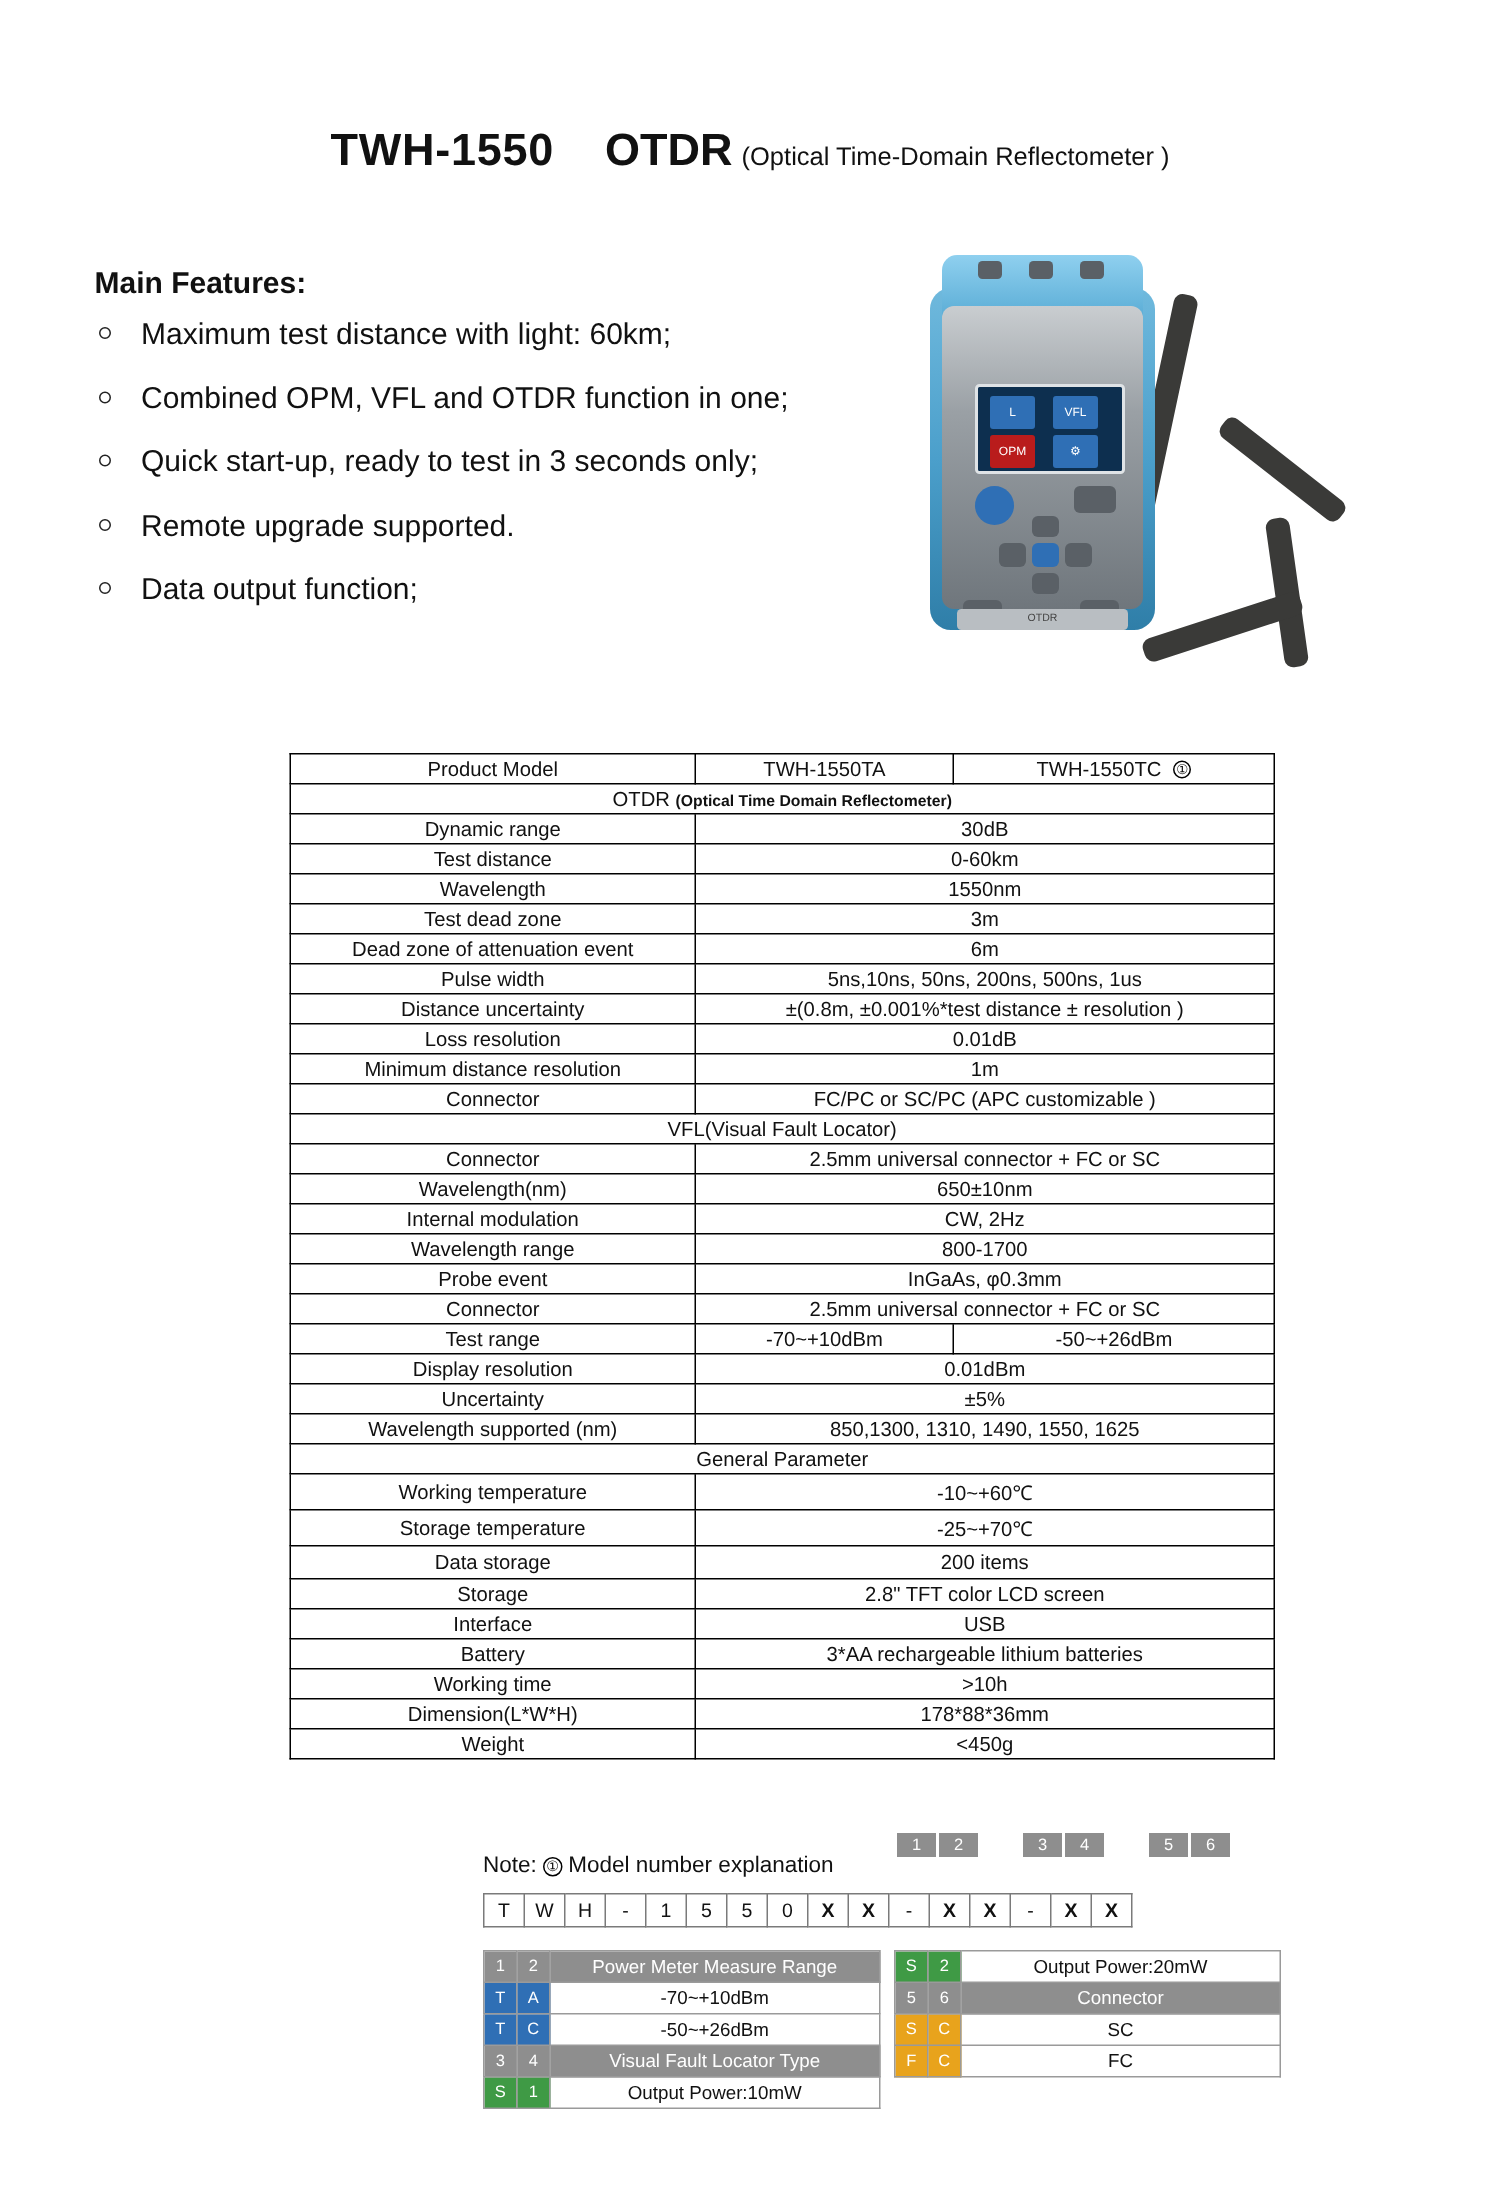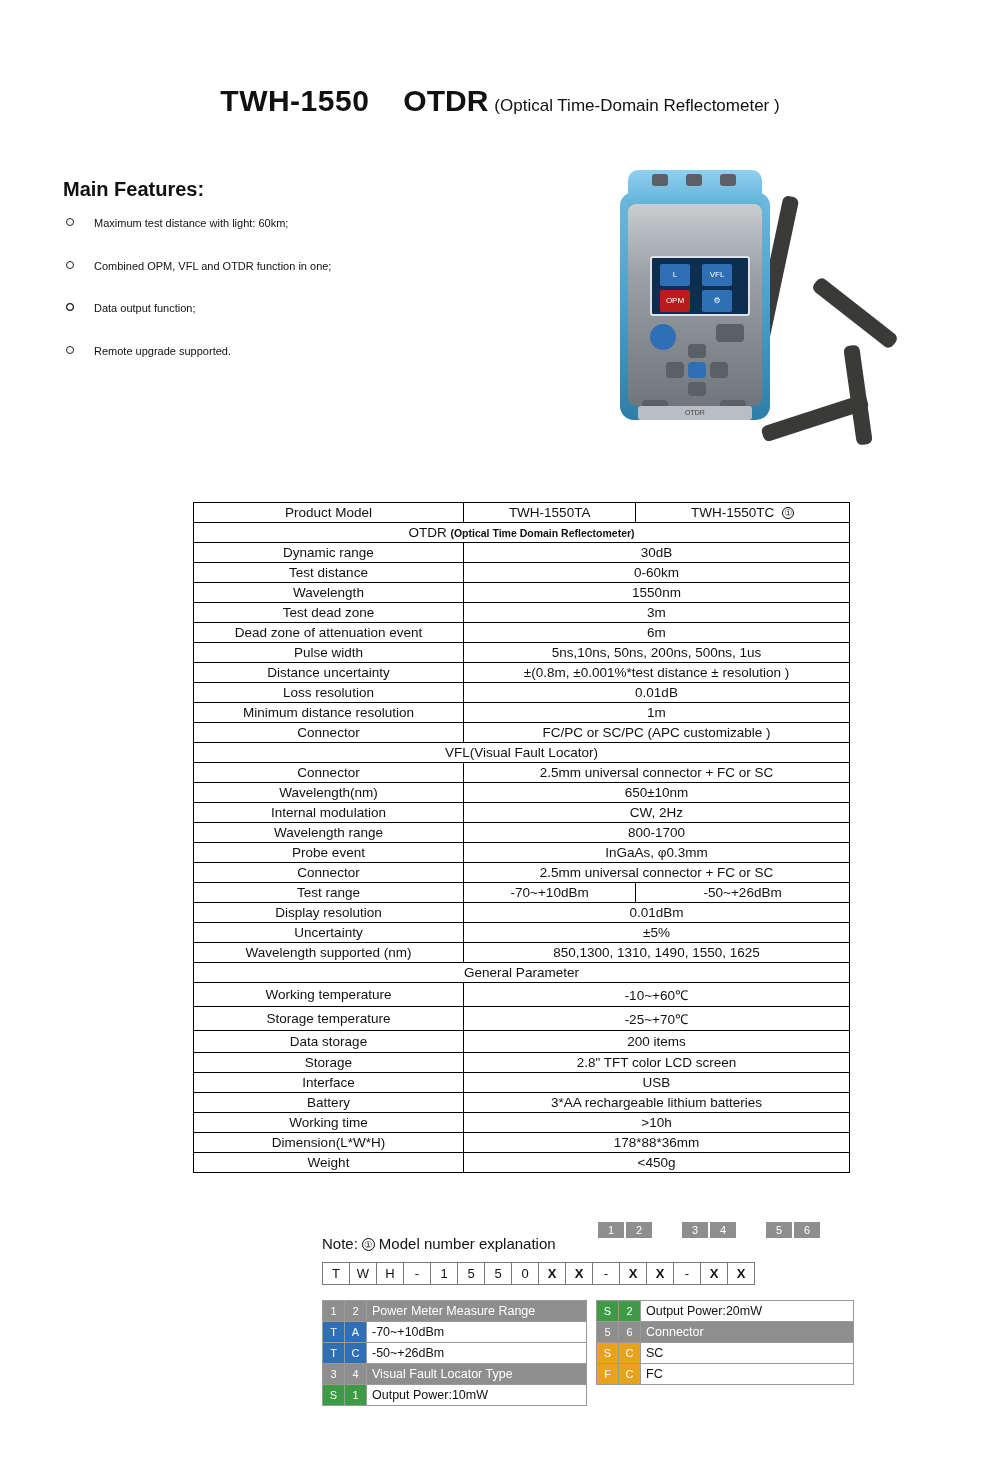--- a/index.html
+++ b/index.html
@@ -31,21 +31,21 @@
   .features-head {
     position: absolute; left: 63px; top: 178px;
     font-size: 20px; font-weight: bold;
   }
   .features-list {
     position: absolute; left: 63px; top: 212px; width: 540px;
     margin: 0; padding: 0; list-style: none;
   }
   .features-list li {
     position: relative;
-    font-size: 11px;
+    font-size: 20px;
     padding-left: 31px;
     margin-bottom: 20.5px;
     line-height: 22px;
   }
   .features-list li .bullet {
     position: absolute; left: 3px; top: 6px;
     width: 8px; height: 8px; border: 1.4px solid #222;
     border-radius: 50%;
   }
 
@@ -172,21 +172,21 @@
   td.x-orange { background: #e8a31c; color: #fff; font-weight: bold; }
 
   table.legend {
     position: absolute; border-collapse: collapse; font-size: 12.5px;
   }
   table.legend td {
     border: 1px solid #9a9a9a; height: 21px; padding: 0 5px;
     vertical-align: middle;
   }
   table.legend td.k { width: 22px; text-align: center; color: #fff; font-size: 11px; }
-  table.legend td.v { text-align: left; }
+  table.legend td.v { text-align: center; }
   td.k-gray { background: #8e8e8e; }
   td.k-blue { background: #2f6fb5; }
   td.k-green { background: #3f9a45; }
   td.k-orange { background: #e8a31c; }
   td.head-gray { background: #8e8e8e; color: #fff; text-align: center; }
   .legend-left { left: 322px; top: 1300px; width: 265px; }
   .legend-right { left: 596px; top: 1300px; width: 258px; }
 </style>
 </head>
 <body>
@@ -194,23 +194,23 @@
 <div class="page">
 
   <div class="title-row">
     <span class="title-model">TWH-1550</span><span class="title-otdr">OTDR</span><span class="title-sub">(Optical Time-Domain Reflectometer )</span>
   </div>
 
   <div class="features-head">Main Features:</div>
   <ul class="features-list">
     <li><span class="bullet"></span><span>Maximum test distance with light: 60km;</span></li>
     <li><span class="bullet"></span><span>Combined OPM, VFL and OTDR function in one;</span></li>
-    <li><span class="bullet"></span></li>
+    <li><span class="bullet"></span><span>Quick start-up, ready to test in 3 seconds only;</span></li>
+    <li><span class="bullet"></span><span>Remote upgrade supported.</span></li>
     <li><span class="bullet"></span><span>Data output function;</span></li>
-    <li><span class="bullet"></span><span>Remote upgrade supported.</span></li>
   </ul>
 
   <div class="device-wrap">
     <div class="dev-strap">
       <div class="strap-band" style="left:18px; top:0px; width:16px; height:150px; transform:rotate(12deg);"></div>
       <div class="strap-band" style="left:55px; top:110px; width:100px; height:16px; transform:rotate(38deg);"></div>
       <div class="strap-band" style="left:100px; top:150px; width:16px; height:100px; transform:rotate(-8deg);"></div>
       <div class="strap-band" style="left:10px; top:215px; width:110px; height:16px; transform:rotate(-18deg);"></div>
     </div>
     <div class="dev-body">

